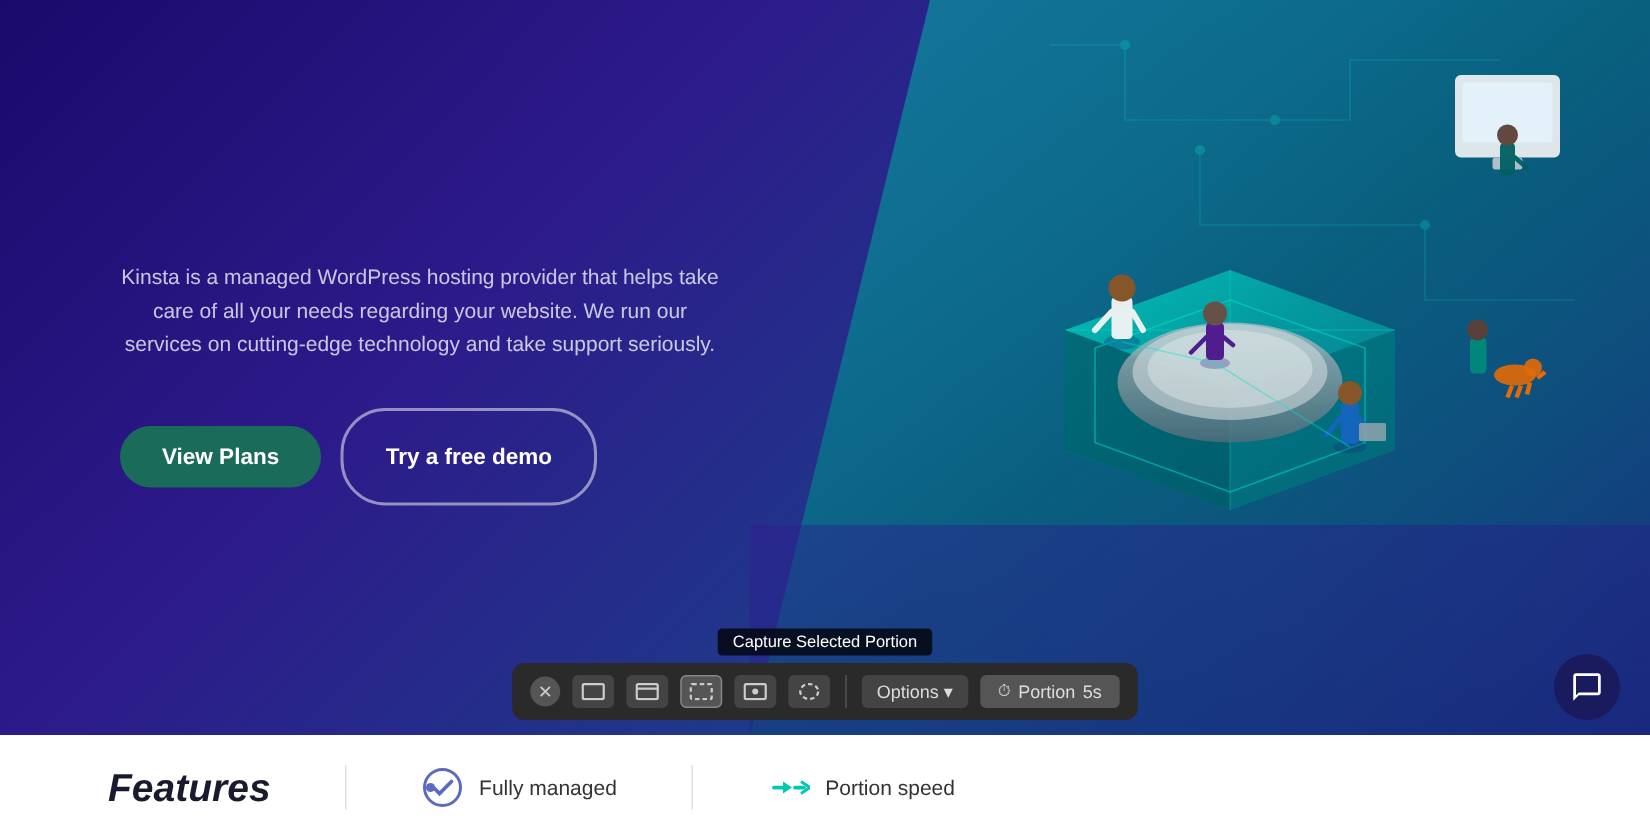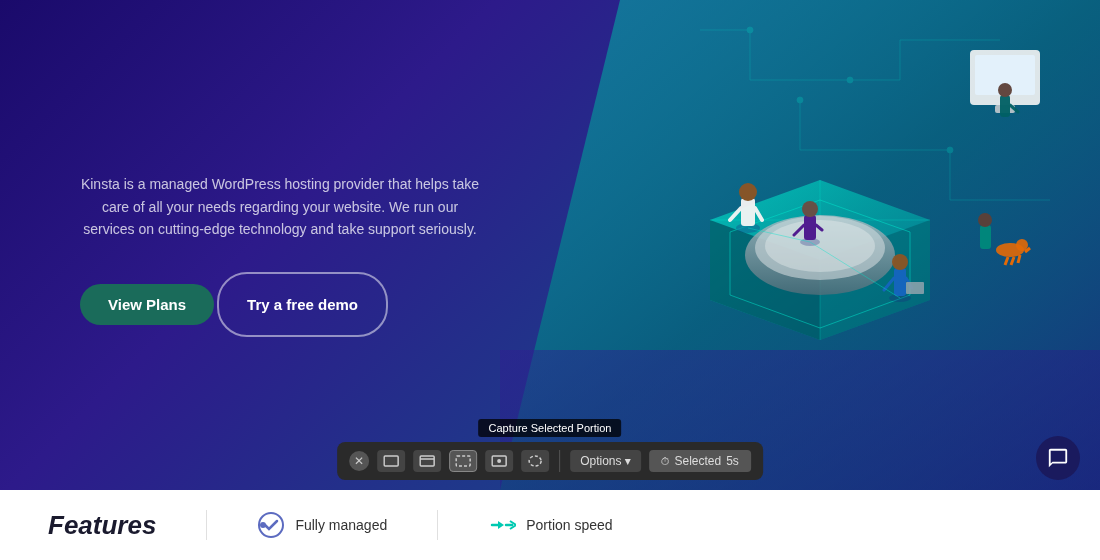--- a/index.html
+++ b/index.html
@@ -80,21 +80,21 @@
       font-size: 14px;
       color: rgba(255, 255, 255, 0.75);
       line-height: 1.6;
       margin-bottom: 31px;
       max-width: 400px;
       text-align: center;
     }
 
     .button-group {
       display: flex;
-      gap: 3px;
+      gap: 13px;
       align-items: center;
     }
 
     .btn-primary {
       background: #1a6b5a;
       color: #ffffff;
       border: none;
       border-radius: 30px;
       padding: 12px 28px;
       font-size: 15px;
@@ -118,21 +118,21 @@
     
     .bottom-bar {
       position: absolute;
       bottom: 0;
       left: 0;
       width: 100%;
       height: 70px;
       background: #ffffff;
       display: flex;
       align-items: center;
-      padding: 0 48px;
+      padding: 0 72px;
       gap: 20px;
     }
 
     .bottom-feature {
       display: flex;
       align-items: center;
       gap: 10px;
       font-size: 14px;
       color: #333;
       font-weight: 500;
@@ -448,21 +448,21 @@
       </button>
 
       <div class="cap-divider"></div>
 
       <div class="cap-options">
         <span>Options</span> ▾
       </div>
 
       <div class="cap-capture">
         <span style="font-size:11px;">⏱</span>
-        <span>Selected</span>
+        <span>Portion</span>
         <span>5s</span>
       </div>
     </div>
   </div>
 
   <div class="bottom-bar">
     <span class="bottom-text" style="font-size:26px; font-weight:900; color:#1a1a2e; font-style:italic;">Features</span>
 
     <div class="bottom-divider"></div>
 

